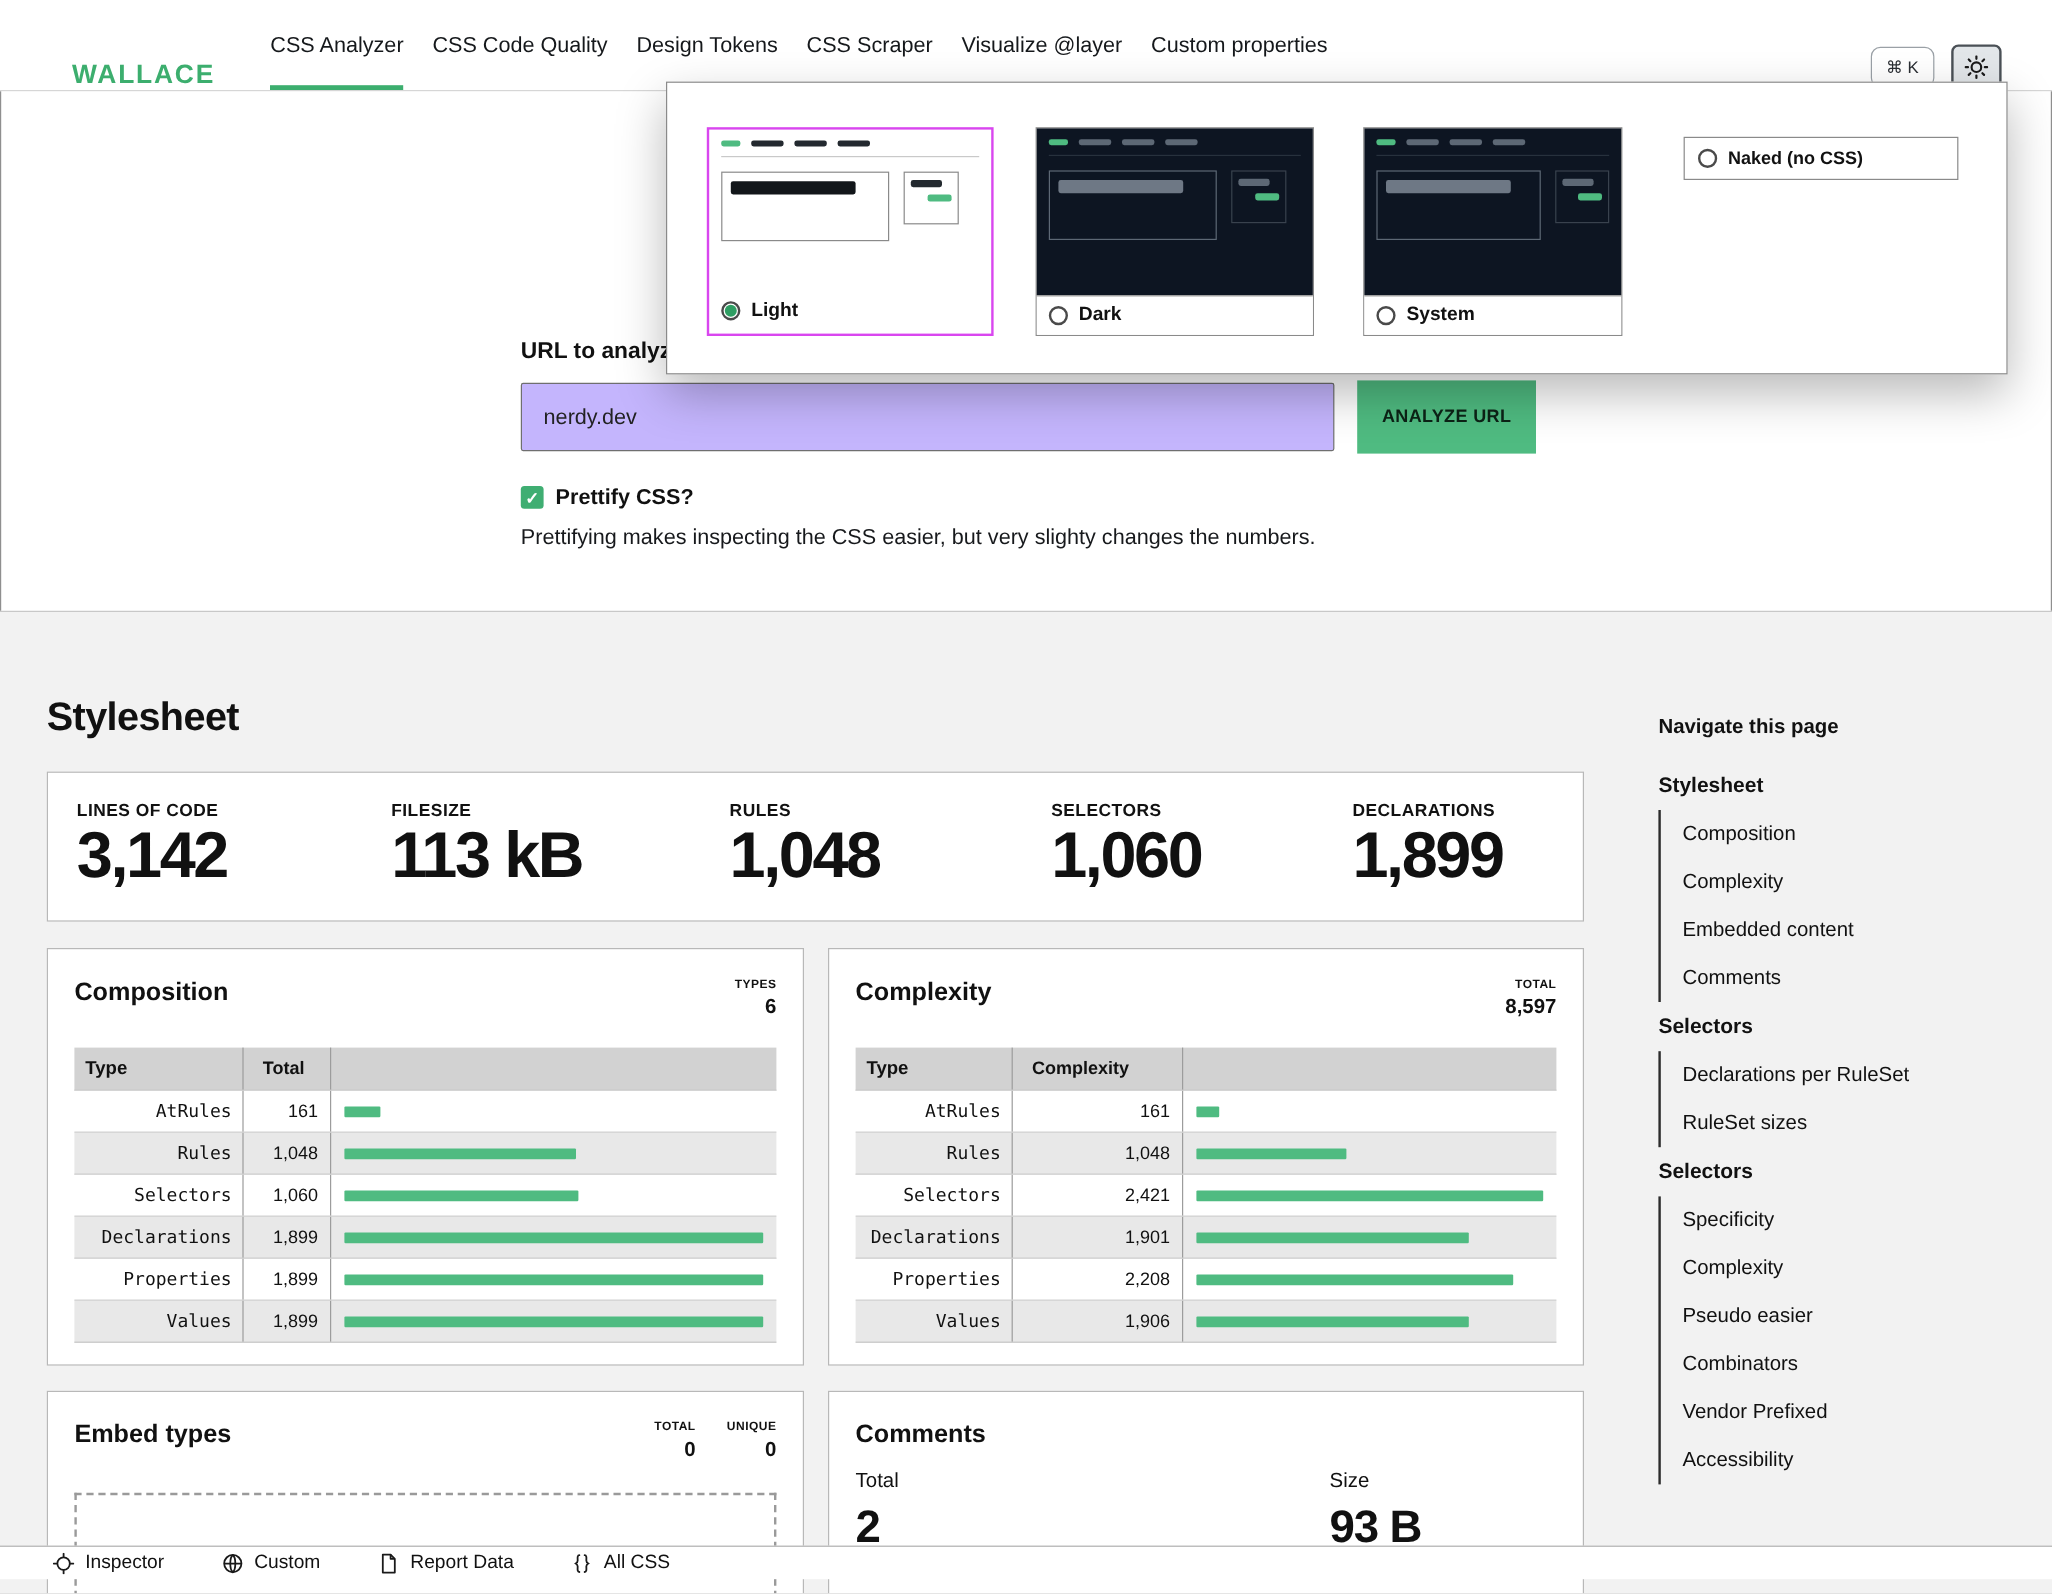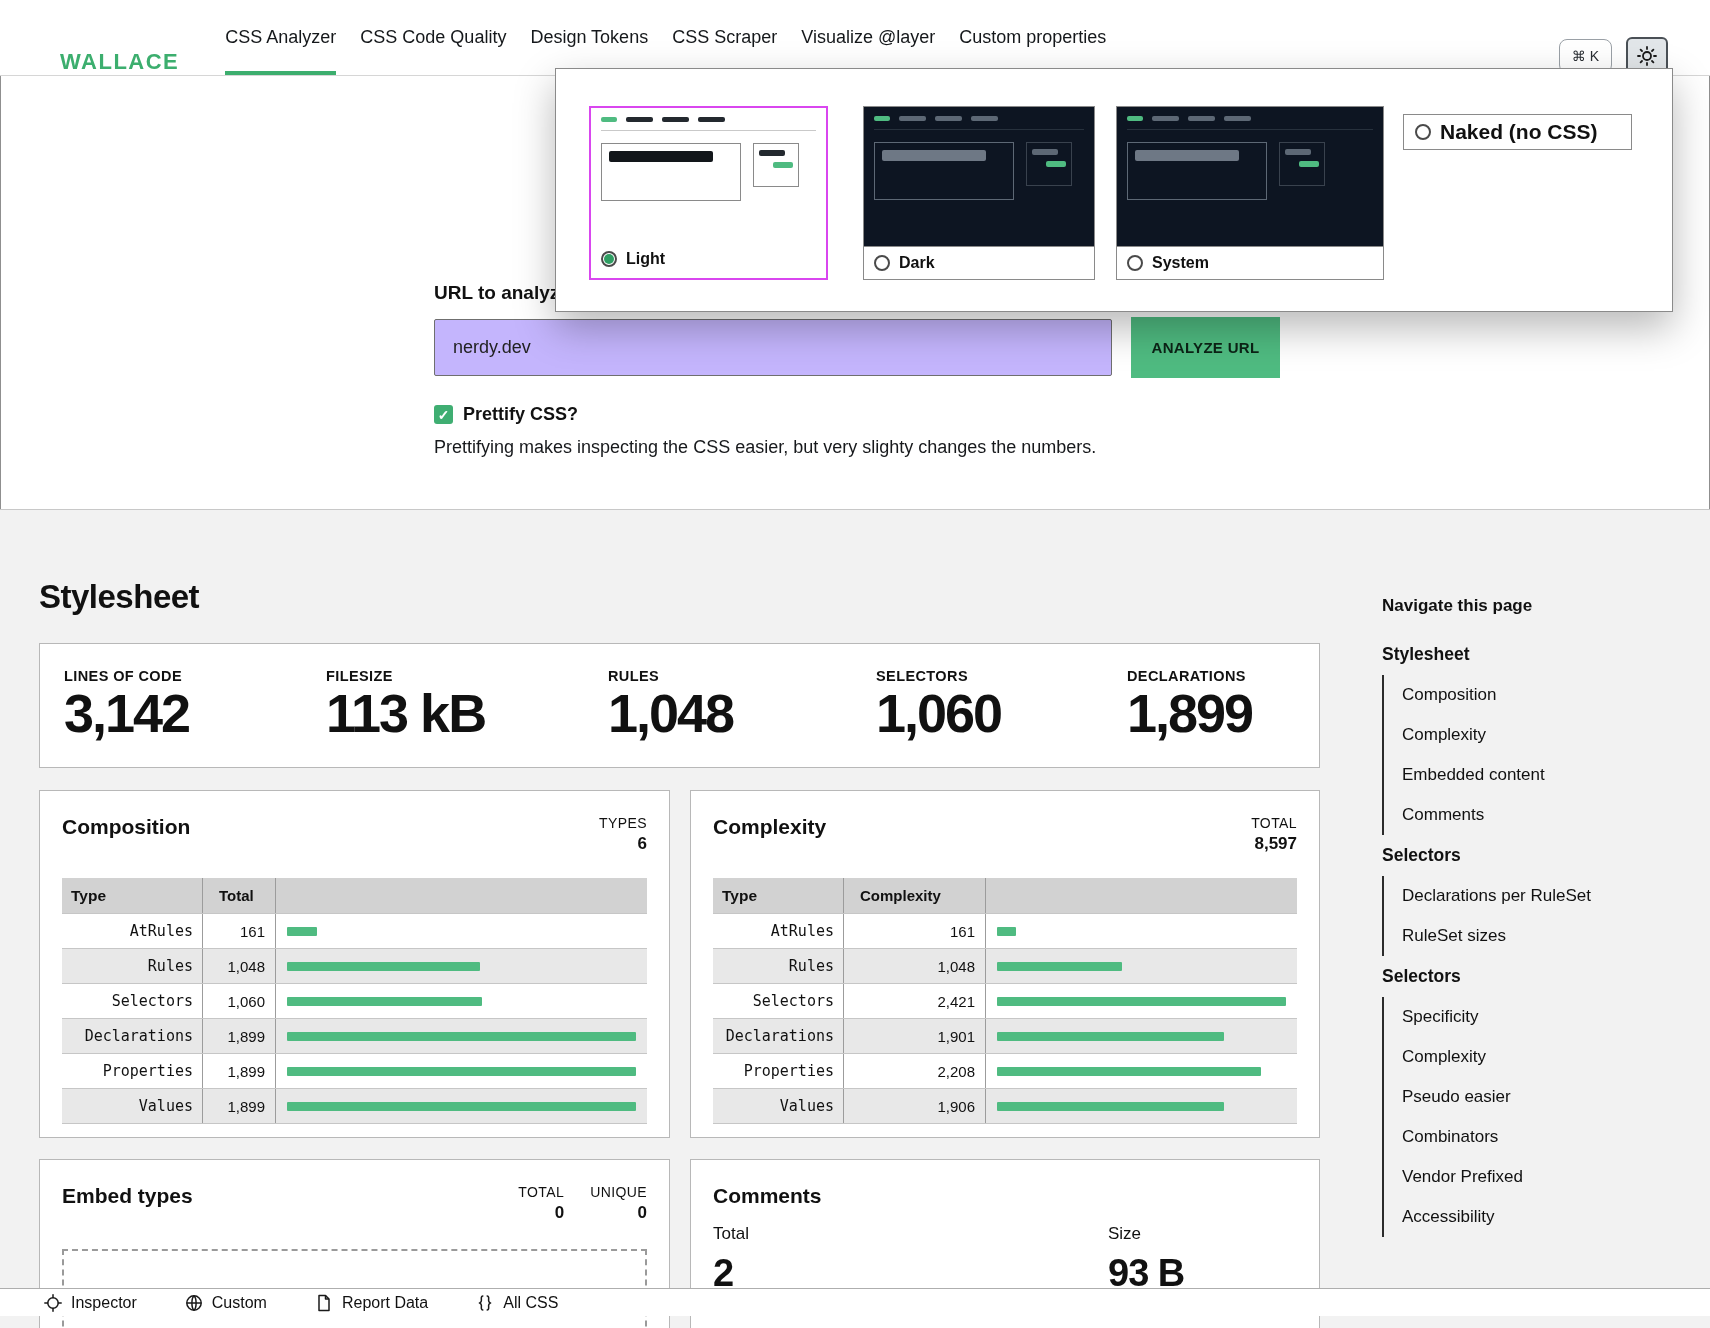--- a/index.html
+++ b/index.html
@@ -57,26 +57,26 @@
     box-shadow: 0 16px 38px rgba(0,0,0,0.28);
     z-index: 50;
   }
   .theme-card {
     position: absolute; border: 1px solid #8a8a8a; background: #fff;
     display: flex; flex-direction: column; cursor: pointer;
   }
   .theme-card.selected { border: 2px solid #d946ef; }
   .light-card  { left: 33px;  top: 37px; width: 239px; height: 174px; }
   .dark-card   { left: 307px; top: 37px; width: 232px; height: 174px; }
-  .system-card { left: 560px; top: 37px; width: 268px; height: 174px; }
+  .system-card { left: 580px; top: 37px; width: 216px; height: 174px; }
   .naked-option {
     position: absolute; left: 847px; top: 45px; width: 229px; height: 36px;
     border: 1px solid #8a8a8a; background: #fff;
     display: flex; align-items: center; gap: 9px; padding: 0 11px;
-    font-weight: 700; font-size: 21px; cursor: pointer;
+    font-weight: 700; font-size: 15px; cursor: pointer;
   }
   .preview { flex: 1; padding: 9px 10px 0 10px; display: flex; flex-direction: column; }
   .dark-preview { background: #0d1522; padding-bottom: 8px; }
   .mini-nav {
     display: flex; align-items: center; gap: 9px;
     padding-bottom: 8px; border-bottom: 1px solid #c9c9c9;
   }
   .dark-preview .mini-nav { border-bottom-color: #27313d; }
   .dash { height: 5px; width: 27px; border-radius: 2px; background: #23292f; display: inline-block; }
   .dash.green { background: #4fbb81; width: 16px; }
@@ -163,21 +163,21 @@
   .embed-card    { left: 39px;  top: 649px; width: 631px; height: 210px; }
   .comments-card { left: 690px; top: 649px; width: 630px; height: 210px; }
 
   .card-head {
     display: flex; justify-content: space-between; align-items: flex-start;
     padding: 24px 22px 0 22px;
   }
   .card-title { font-size: 21px; font-weight: 700; }
   .meta { text-align: right; }
   .meta-group { display: flex; gap: 26px; }
-  .meta-label { font-size: 14px; font-weight: 400; letter-spacing: 0.4px; }
+  .meta-label { font-size: 10px; font-weight: 700; letter-spacing: 0.4px; }
   .meta-value { font-size: 17px; font-weight: 800; margin-top: 3px; }
 
   .table { margin: 24px 22px 22px 22px; }
   .trow { display: flex; align-items: stretch; border-bottom: 1px solid #c6c6c6; }
   .thead { background: #d2d2d2; font-weight: 700; height: 36px; font-size: 15.5px; }
   .tbody .trow { height: 35px; background: #fff; }
   .tbody .trow:nth-child(even) { background: #e8e8e8; }
   .tcell { display: flex; align-items: center; }
   .c-type {
     justify-content: flex-end; padding-right: 9px;

